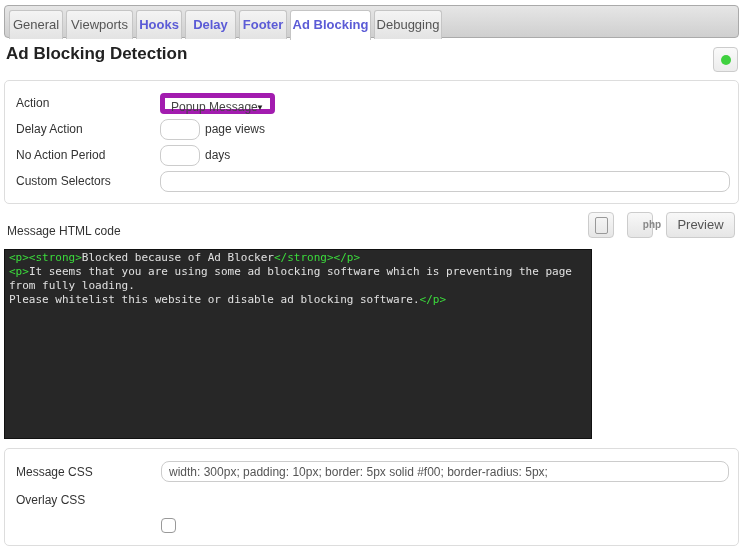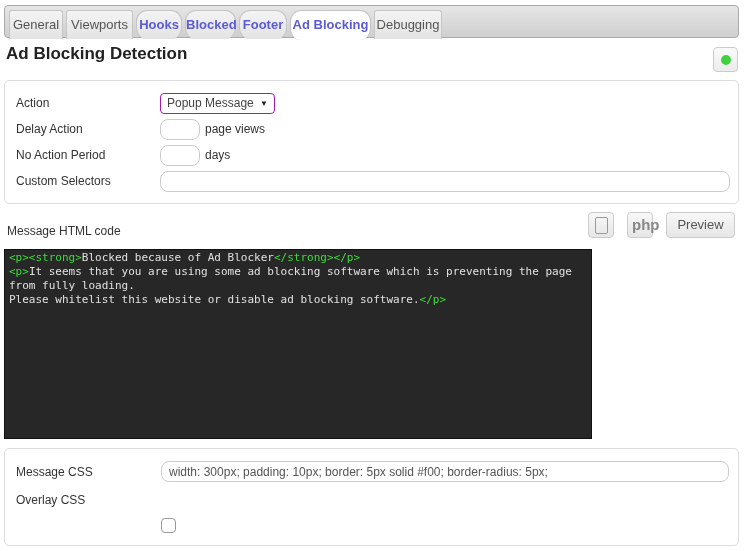--- a/index.html
+++ b/index.html
@@ -6,62 +6,62 @@
   html, body { margin: 0; padding: 0; background: #fff; }
   body { width: 745px; height: 551px; position: relative; overflow: hidden;
          font-family: "Liberation Sans", sans-serif; font-size: 12px; color: #333; }
 
   .tabbar { position: absolute; left: 4px; top: 5px; width: 735px; height: 33px;
             border: 1px solid #aaa; border-radius: 4px;
             background: linear-gradient(#e6e6e6, #cfcfcf); }
   .tab { position: absolute; top: 4px; height: 29px; border: 1px solid #c5c5c5; border-bottom: none;
          border-radius: 3px 3px 0 0; background: linear-gradient(#f4f4f4, #e3e3e3);
          font-size: 13px; line-height: 27px; text-align: center; color: #555; cursor: pointer; }
-  .tab.link { color: #5b5bd6; font-weight: bold; border-radius: 11px; }
+  .tab.link { color: #5b5bd6; font-weight: bold; }
   .tab.active { background: #fff; border-color: #c5c5c5; height: 30px; }
 
   .title { position: absolute; left: 6px; top: 44px; font-size: 17px; font-weight: bold; color: #222; }
   .status-btn { position: absolute; left: 713px; top: 47px; width: 25px; height: 25px;
                 border: 1px solid #ccc; border-radius: 4px; background: linear-gradient(#fafafa, #ececec); }
   .status-dot { position: absolute; left: 7px; top: 7px; width: 10px; height: 10px; border-radius: 50%; background: #3fd13f; }
 
   .panel { position: absolute; left: 4px; width: 735px; border: 1px solid #ddd; border-radius: 5px; background: #fff; }
   .lbl { position: absolute; left: 11px; font-size: 12px; color: #333; }
   .inp { position: absolute; height: 21px; border: 1px solid #ccc; border-radius: 8px; background: #fff;
          font-family: "Liberation Sans", sans-serif; font-size: 12px; color: #555; padding: 0 7px; outline: none; }
-  .select { position: absolute; height: 21px; border: 1px solid #a21caf; border-radius: 4px; background: #fff;
+  .select { position: absolute; height: 21px; border: 5px solid #a21caf; border-radius: 4px; background: #fff;
             font-size: 12px; color: #444; line-height: 19px; padding-left: 6px; cursor: pointer; }
   .select .arr { position: absolute; right: 6px; top: 0; font-size: 8px; color: #222; }
   .unit { position: absolute; font-size: 12px; color: #333; }
 
   .sec-label { position: absolute; left: 7px; top: 224px; font-size: 12px; color: #333; }
   .icon-btn { position: absolute; top: 212px; width: 26px; height: 26px; border: 1px solid #ccc; border-radius: 4px;
               background: linear-gradient(#f8f8f8, #e6e6e6); cursor: pointer; }
   .phone { position: absolute; left: 6px; top: 4px; width: 13px; height: 17px; border: 1.5px solid #999; border-radius: 2px; }
-  .php { position: absolute; left: 4px; top: 0; width: 100%; line-height: 24px; text-align: center;
-         font-weight: bold; font-size: 15px; color: #888; }
+  .php { position: absolute; left: 12px; top: 0; width: 100%; line-height: 24px; text-align: center;
+         font-weight: bold; font-size: 10px; color: #888; }
   .preview-btn { position: absolute; left: 666px; top: 212px; width: 69px; height: 26px;
                  border: 1px solid #ccc; border-radius: 4px; background: linear-gradient(#f8f8f8, #e6e6e6);
                  font-size: 13px; color: #555; text-align: center; line-height: 24px; cursor: pointer; }
 
   .code { position: absolute; left: 4px; top: 249px; width: 588px; height: 190px; background: #272727;
           border: 1px solid #111; padding: 1px 4px; font-family: "DejaVu Sans Mono", monospace; font-size: 11px;
           line-height: 14px; color: #e0e0e0; white-space: pre-wrap; }
   .tag { color: #3cdc3c; }
 
   .check { position: absolute; width: 15px; height: 15px; border: 1px solid #999; border-radius: 4px; background: #fff; cursor: pointer; }
 </style>
 </head>
 <body>
 
 <div class="tabbar">
   <div class="tab" id="tab0" style="left:4px;width:54px;">General</div>
   <div class="tab" id="tab1" style="left:61px;width:67px;">Viewports</div>
   <div class="tab link" id="tab2" style="left:131px;width:46px;">Hooks</div>
-  <div class="tab link" id="tab3" style="left:180px;width:51px;">Blocked</div>
+  <div class="tab link" id="tab3" style="left:180px;width:51px;">Delay</div>
   <div class="tab link" id="tab4" style="left:234px;width:48px;">Footer</div>
   <div class="tab link active" id="tab5" style="left:285px;width:81px;">Ad Blocking</div>
   <div class="tab" id="tab6" style="left:369px;width:68px;">Debugging</div>
 </div>
 
 <div class="title">Ad Blocking Detection</div>
 <div class="status-btn">
   <div class="status-dot" style="background: rgb(63, 209, 63);"></div>
 </div>
 

